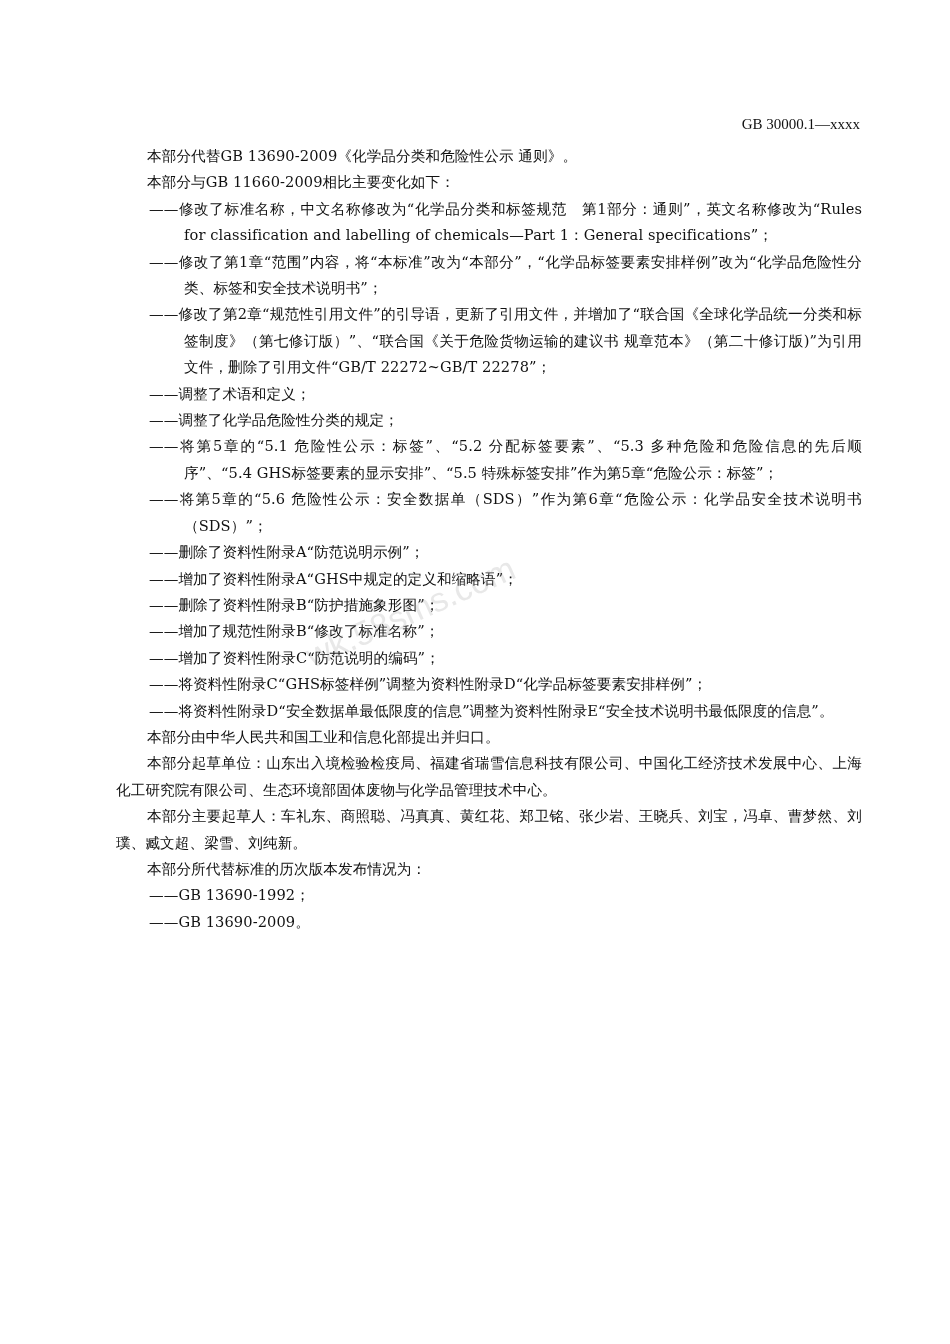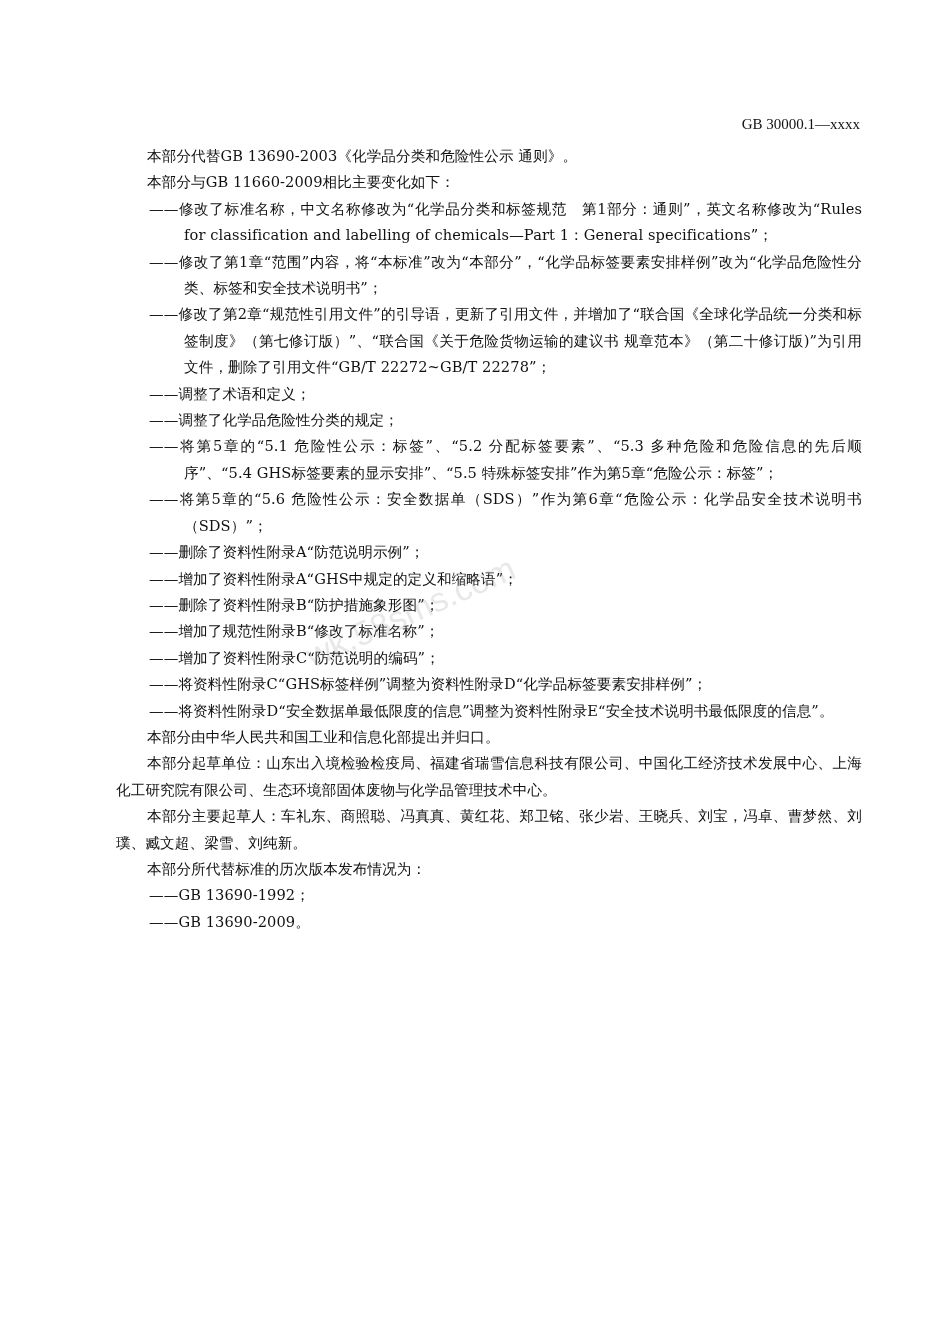--- a/index.html
+++ b/index.html
@@ -28,21 +28,21 @@
       pointer-events: none;
     }
   </style>
 </head>
 <body>
 
 <div class="page">
   <div class="header-code">GB 30000.1—xxxx</div>
 
   <div class="body">
-    <p class="para">本部分代替GB 13690-2003《化学品分类和危险性公示 通则》。</p>
+    <p class="para">本部分代替GB 13690-2009《化学品分类和危险性公示 通则》。</p>
     <p class="para">本部分与GB 11660-2009相比主要变化如下：</p>
 
     <div>
       <p class="item">——修改了标准名称，中文名称修改为“化学品分类和标签规范　第1部分：通则”，英文名称修改为“Rules for classification and labelling of chemicals—Part 1：General specifications”；</p>
       <p class="item">——修改了第1章“范围”内容，将“本标准”改为“本部分”，“化学品标签要素安排样例”改为“化学品危险性分类、标签和安全技术说明书”；</p>
       <p class="item">——修改了第2章“规范性引用文件”的引导语，更新了引用文件，并增加了“联合国《全球化学品统一分类和标签制度》（第七修订版）”、“联合国《关于危险货物运输的建议书 规章范本》（第二十修订版)”为引用文件，删除了引用文件“GB/T 22272~GB/T 22278”；</p>
       <p class="item">——调整了术语和定义；</p>
       <p class="item">——调整了化学品危险性分类的规定；</p>
       <p class="item">——将第5章的“5.1 危险性公示：标签”、“5.2 分配标签要素”、“5.3 多种危险和危险信息的先后顺序”、“5.4 GHS标签要素的显示安排”、“5.5 特殊标签安排”作为第5章“危险公示：标签”；</p>
       <p class="item">——将第5章的“5.6 危险性公示：安全数据单（SDS）”作为第6章“危险公示：化学品安全技术说明书（SDS）”；</p>

